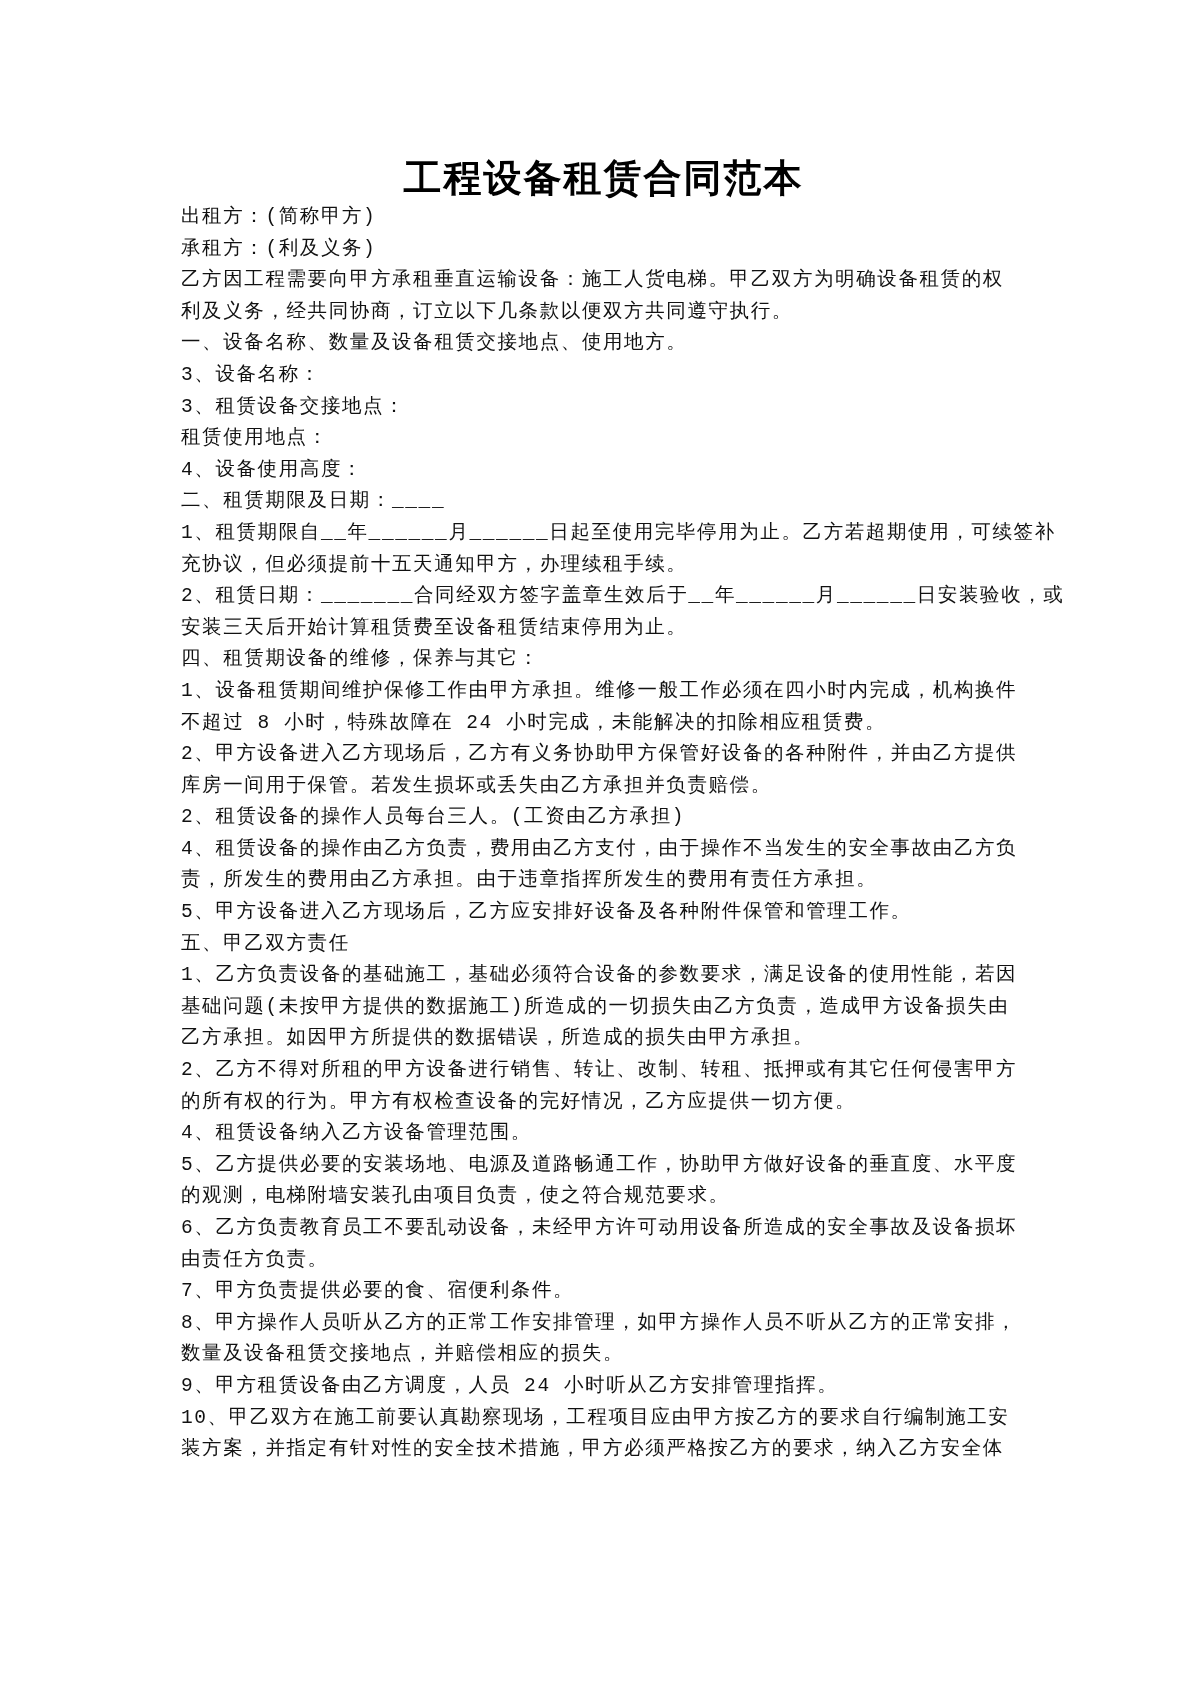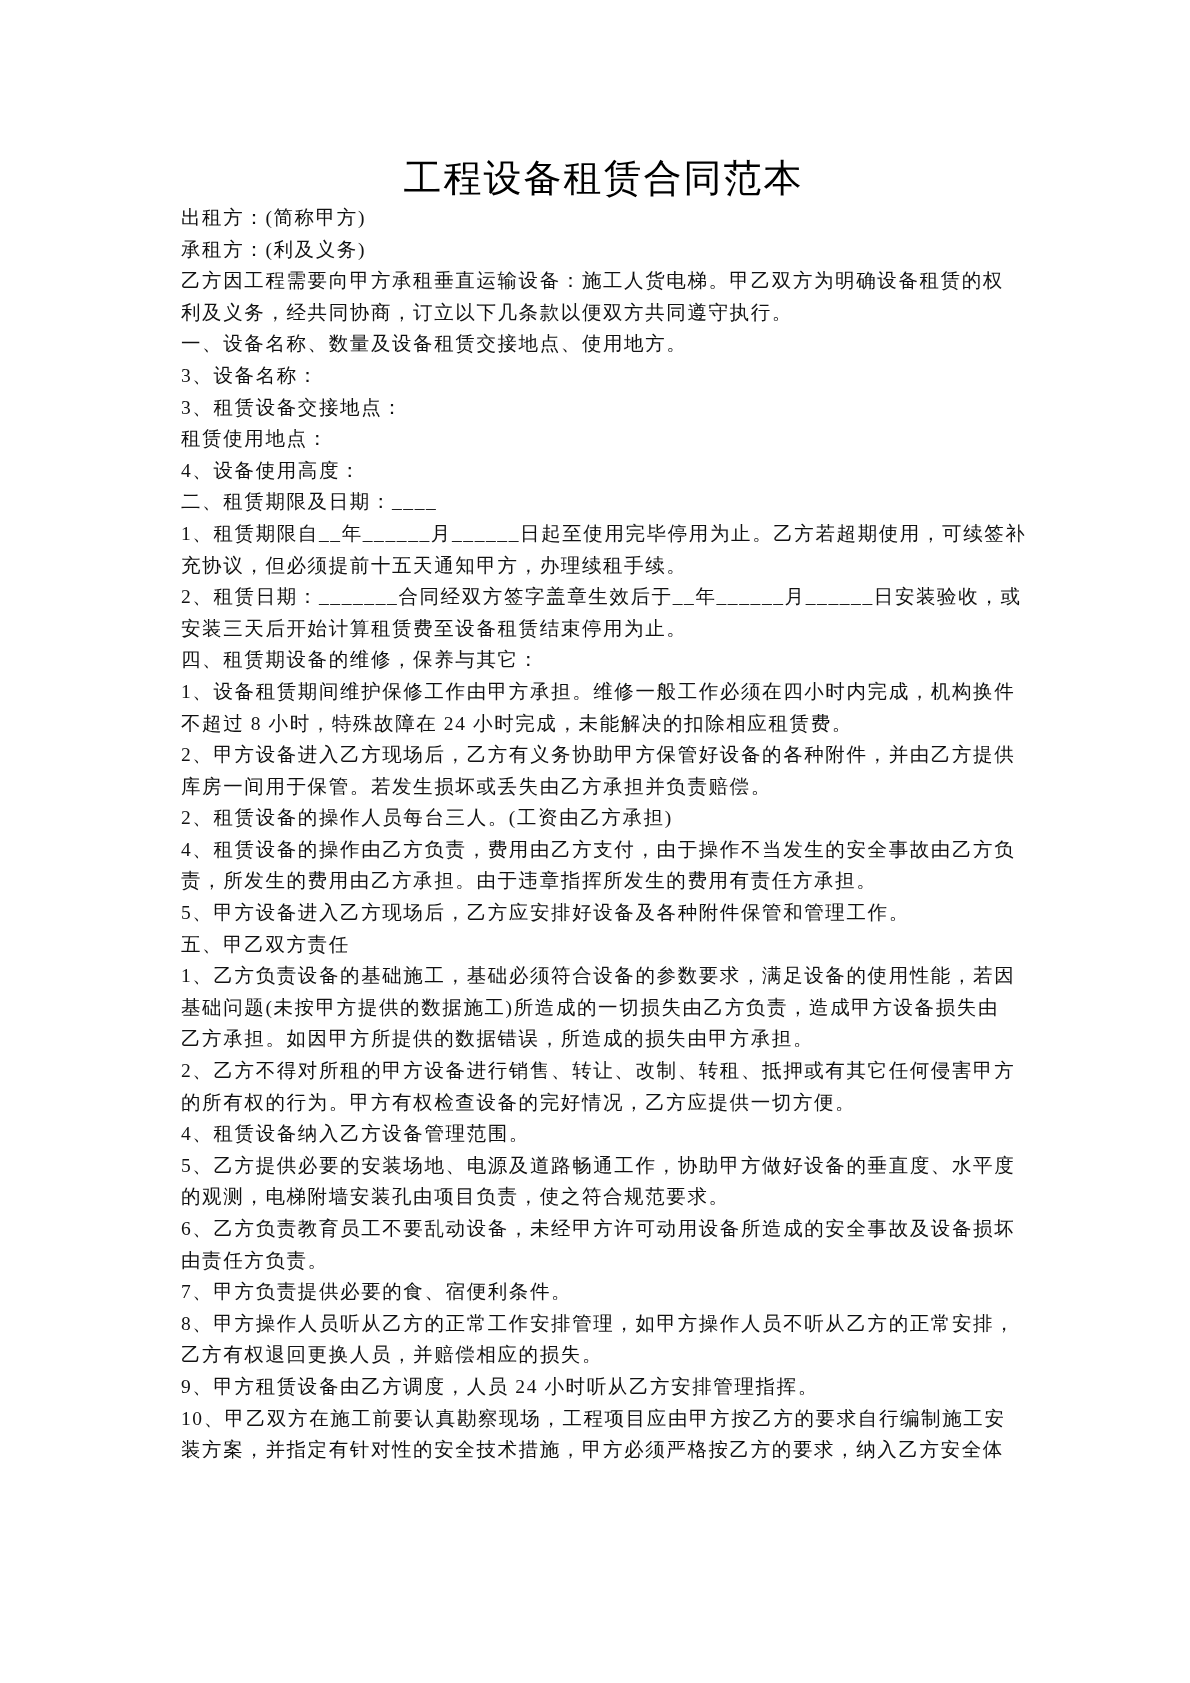--- a/index.html
+++ b/index.html
@@ -3,25 +3,25 @@
 <meta charset="utf-8">
 <style>
   html, body { margin: 0; padding: 0; background: #ffffff; }
   body { width: 1190px; height: 1683px; position: relative; overflow: hidden; }
   .page {
     position: absolute; left: 0; top: 0; width: 1190px; height: 1683px; background: #fff;
   }
   .title {
     position: absolute; left: 0; right: 0; top: 150px; text-align: center;
     font-family: "DejaVu Serif", "Liberation Serif", serif;
-    font-weight: normal; font-size: 38px; letter-spacing: 2px; color: #000; line-height: 56px; margin-left: 17px;
+    font-weight: bold; font-size: 38px; letter-spacing: 2px; color: #000; line-height: 56px; margin-left: 17px;
   }
   .body {
     position: absolute; left: 181px; top: 202px; width: 836px;
-    font-family: Liberation Serif, serif;
+    font-family: Liberation Mono, monospace;
     font-size: 19.5px; color: #111; line-height: 31.6px;
     letter-spacing: 1.6px;
   }
   .line { white-space: nowrap; height: 31.6px; }
 </style>
 </head>
 <body>
 
 <div class="page">
   <div class="title">工程设备租赁合同范本</div>
@@ -55,18 +55,18 @@
       <div class="line">乙方承担。如因甲方所提供的数据错误，所造成的损失由甲方承担。</div>
       <div class="line">2、乙方不得对所租的甲方设备进行销售、转让、改制、转租、抵押或有其它任何侵害甲方</div>
       <div class="line">的所有权的行为。甲方有权检查设备的完好情况，乙方应提供一切方便。</div>
       <div class="line">4、租赁设备纳入乙方设备管理范围。</div>
       <div class="line">5、乙方提供必要的安装场地、电源及道路畅通工作，协助甲方做好设备的垂直度、水平度</div>
       <div class="line">的观测，电梯附墙安装孔由项目负责，使之符合规范要求。</div>
       <div class="line">6、乙方负责教育员工不要乱动设备，未经甲方许可动用设备所造成的安全事故及设备损坏</div>
       <div class="line">由责任方负责。</div>
       <div class="line">7、甲方负责提供必要的食、宿便利条件。</div>
       <div class="line">8、甲方操作人员听从乙方的正常工作安排管理，如甲方操作人员不听从乙方的正常安排，</div>
-      <div class="line">乙方有权退回更换人员，并赔偿相应的损失。</div>
+      <div class="line">数量及设备租赁交接地点，并赔偿相应的损失。</div>
       <div class="line">9、甲方租赁设备由乙方调度，人员 24 小时听从乙方安排管理指挥。</div>
       <div class="line">10、甲乙双方在施工前要认真勘察现场，工程项目应由甲方按乙方的要求自行编制施工安</div>
       <div class="line">装方案，并指定有针对性的安全技术措施，甲方必须严格按乙方的要求，纳入乙方安全体</div>
     </div>
 </div>
 
 </body></html>

